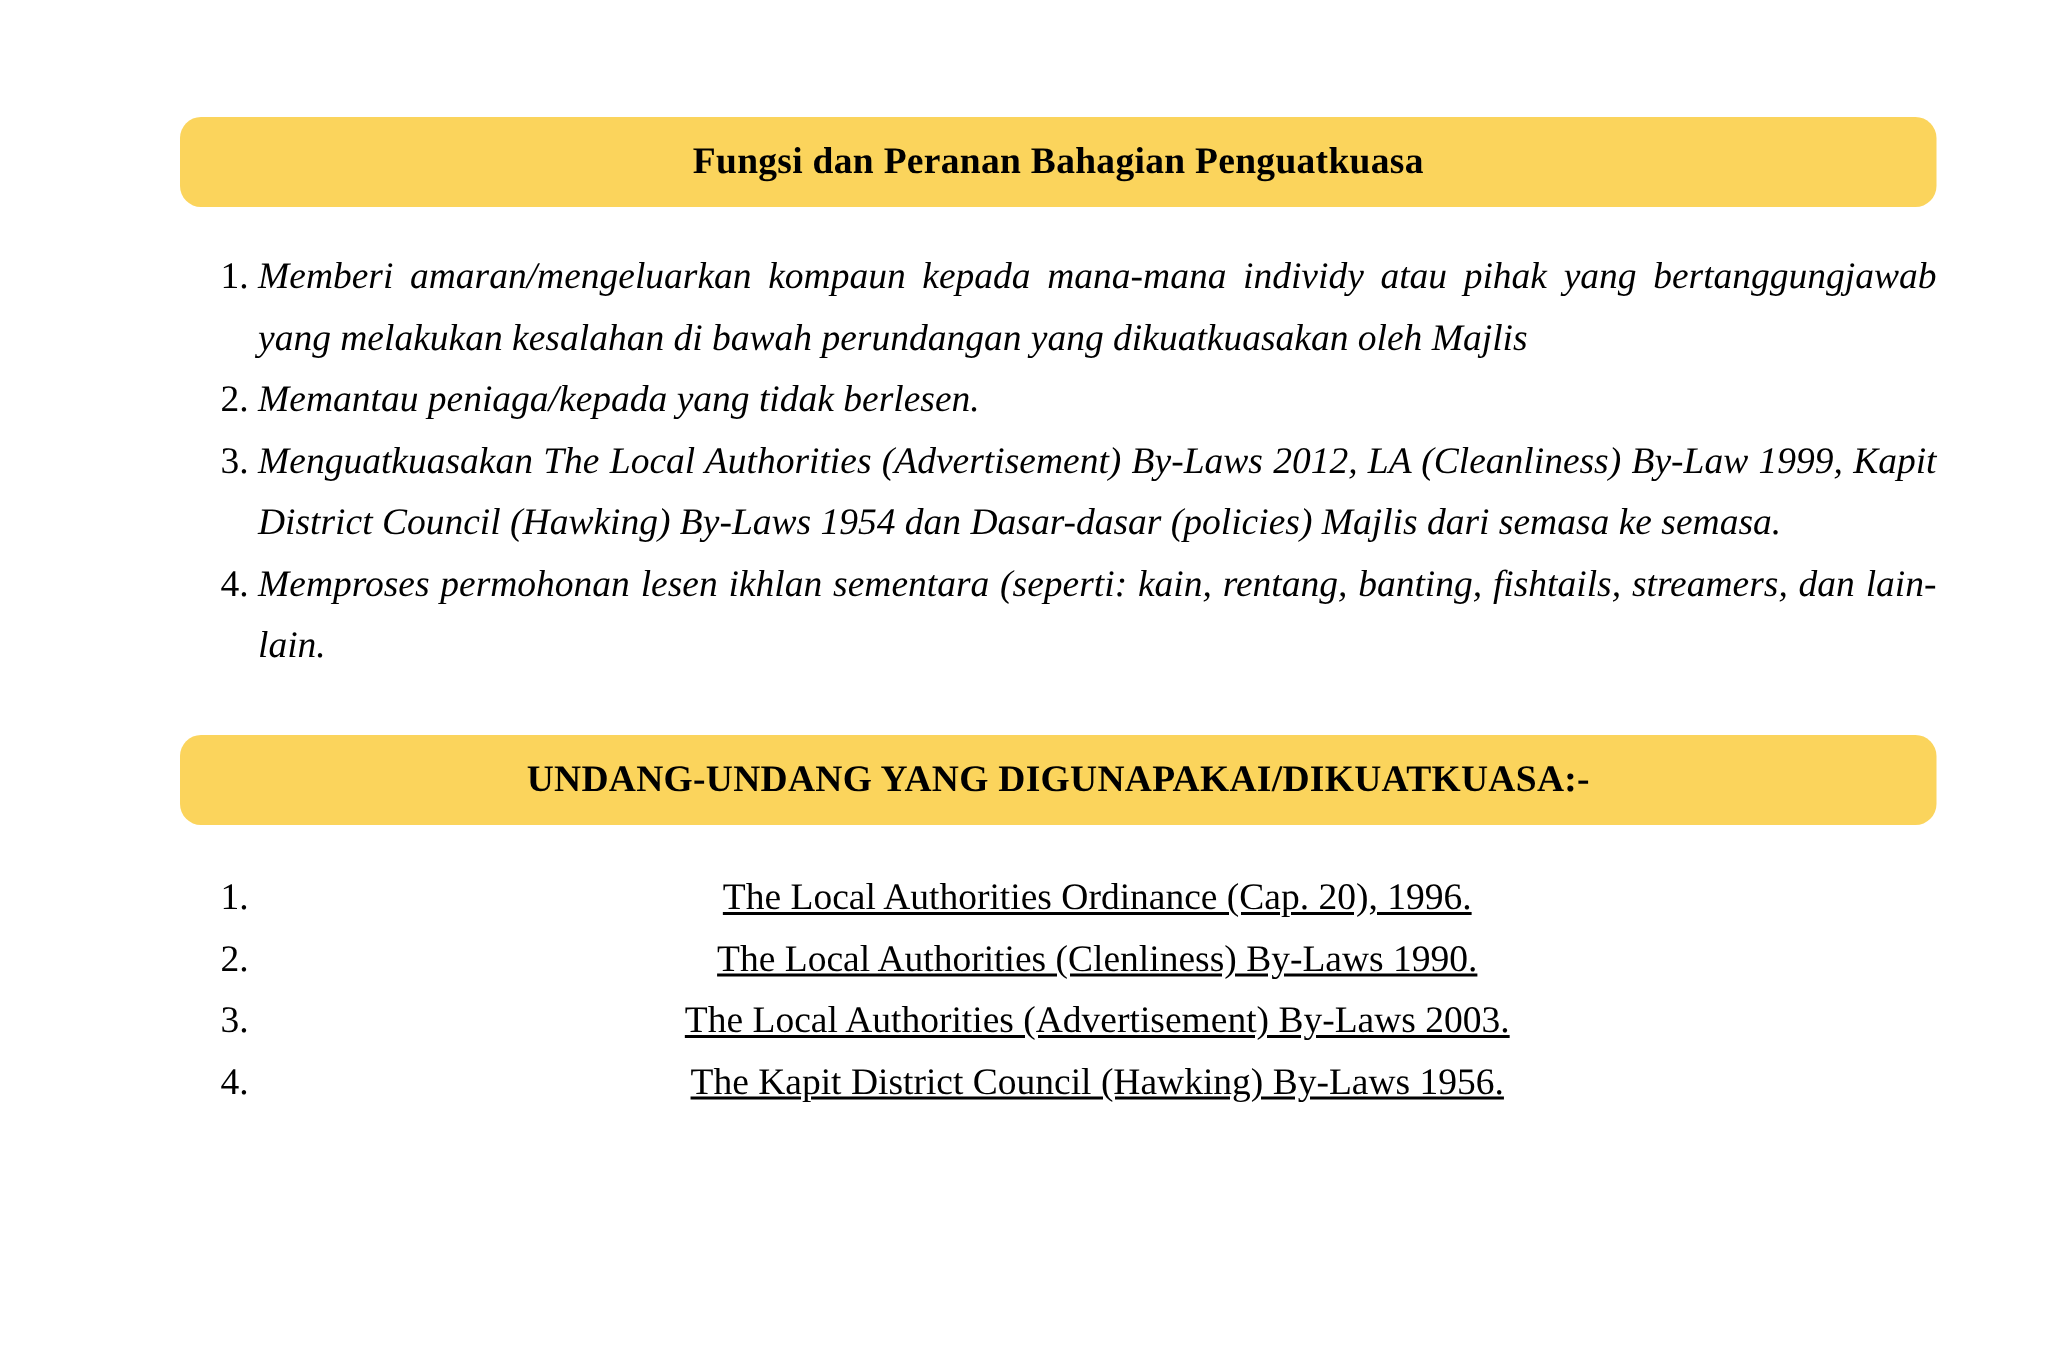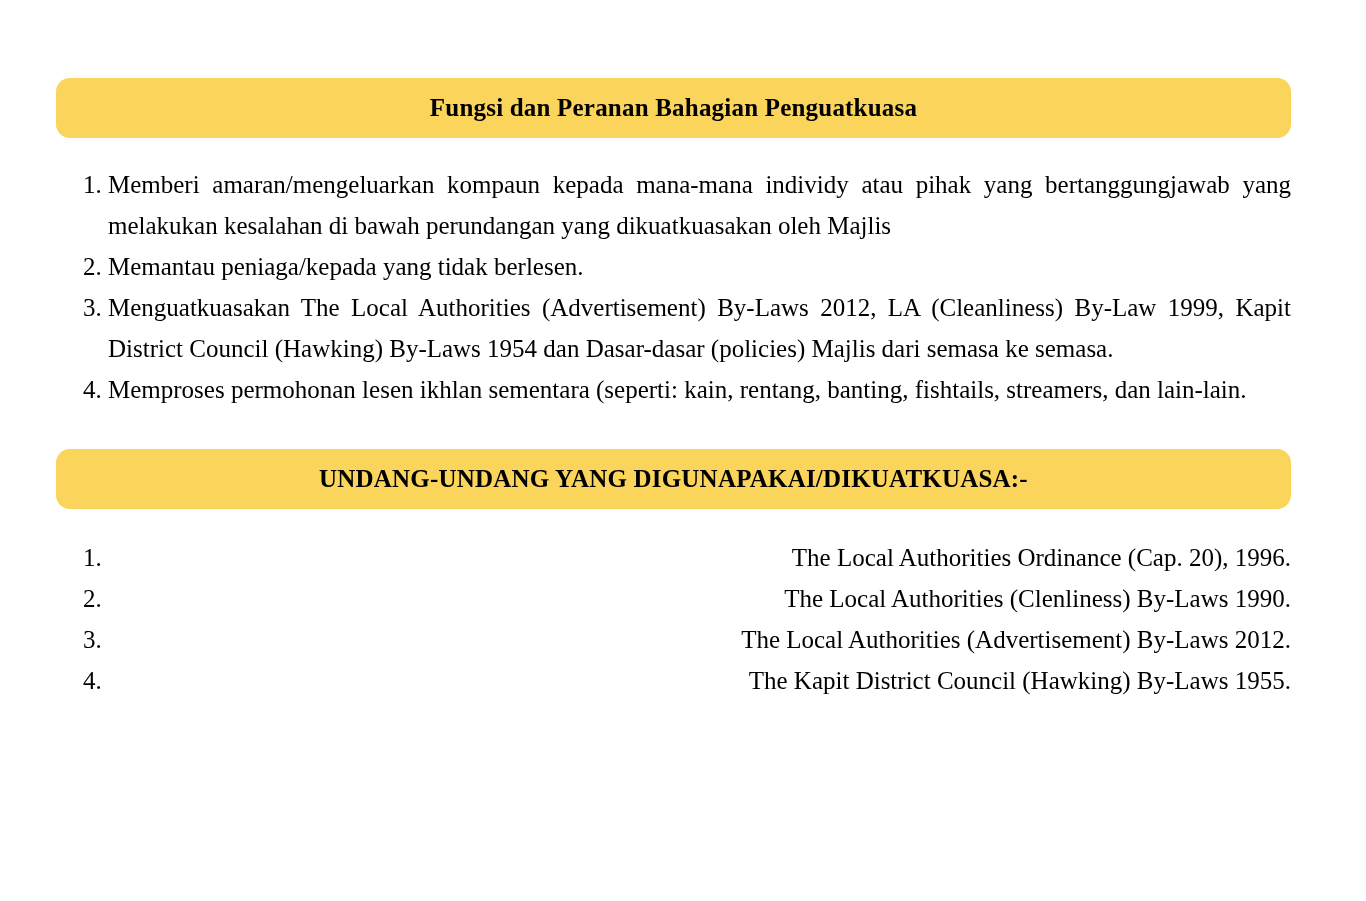--- a/index.html
+++ b/index.html
@@ -11,21 +11,21 @@
     width: 1366px;
     height: 901px;
     font-family: "Liberation Serif", "DejaVu Serif", serif;
     color: #000000;
     overflow: hidden;
   }
   .page {
     box-sizing: border-box;
     width: 1366px;
     height: 901px;
-    padding: 78px 75px 0 56px;
+    padding: 78px 75px 0 120px;
   }
   .banner {
     height: 60px;
     border-radius: 14px;
     background: #FBD45C;
     display: flex;
     align-items: center;
     justify-content: center;
   }
   .banner-title {
@@ -45,23 +45,25 @@
   }
   .list-item .num {
     flex: 0 0 25px;
     white-space: nowrap;
   }
   .list-item .txt {
     flex: 1 1 auto;
   }
   .justified .txt {
     text-align: justify;
+    font-style: italic;
   }
   .plain .txt {
-    text-align: right;
+    text-align: center;
+    text-decoration: underline;
   }
   .banner-2 {
     margin-top: 39px;
   }
   .list-2 {
     margin-top: 28px;
   }
 </style>
 </head>
 <body style="background: rgb(255, 255, 255); color: rgb(0, 0, 0);">
@@ -99,21 +101,21 @@
     <div class="list-item">
       <span class="num">1.</span>
       <span class="txt">The Local Authorities Ordinance (Cap. 20), 1996.</span>
     </div>
     <div class="list-item">
       <span class="num">2.</span>
       <span class="txt">The Local Authorities (Clenliness) By-Laws 1990.</span>
     </div>
     <div class="list-item">
       <span class="num">3.</span>
-      <span class="txt">The Local Authorities (Advertisement) By-Laws 2012.</span>
+      <span class="txt">The Local Authorities (Advertisement) By-Laws 2003.</span>
     </div>
     <div class="list-item">
       <span class="num">4.</span>
-      <span class="txt">The Kapit District Council (Hawking) By-Laws 1955.</span>
+      <span class="txt">The Kapit District Council (Hawking) By-Laws 1956.</span>
     </div>
   </div>
 
 </div>
 
 </body></html>

